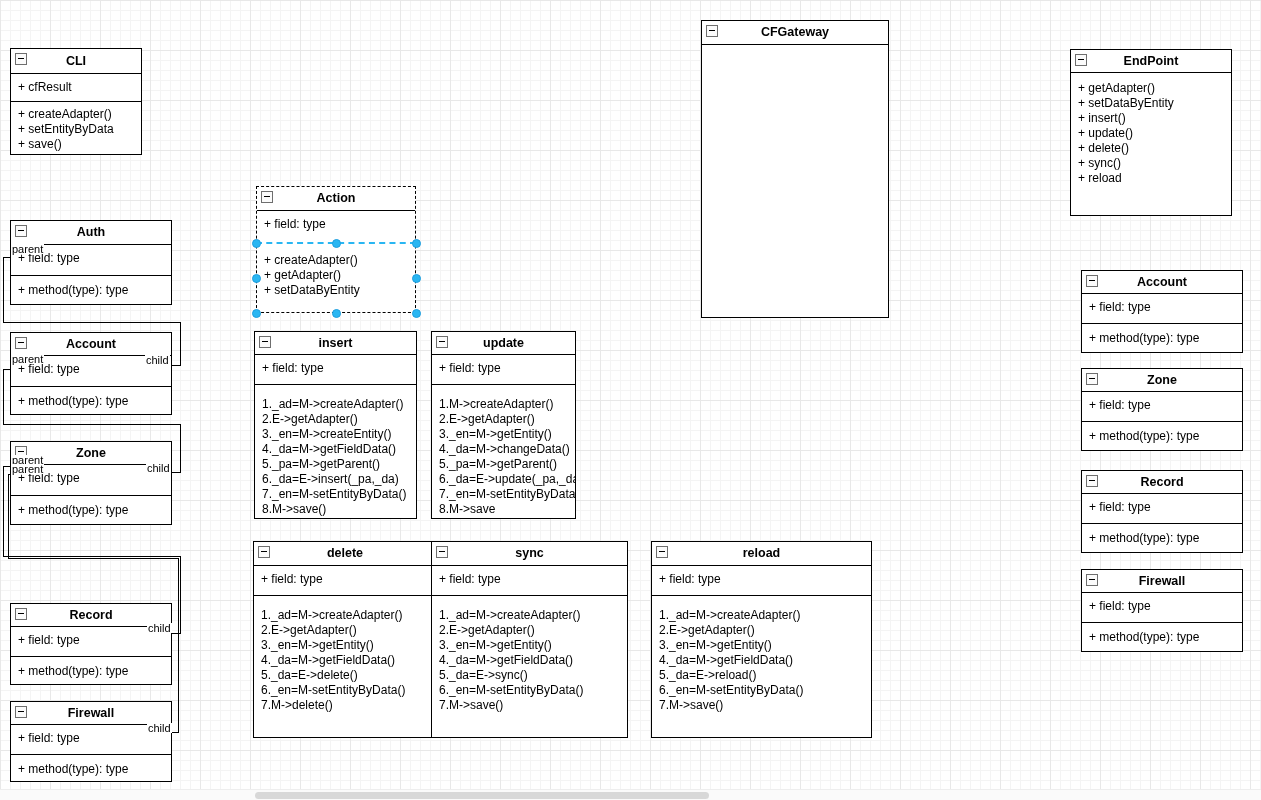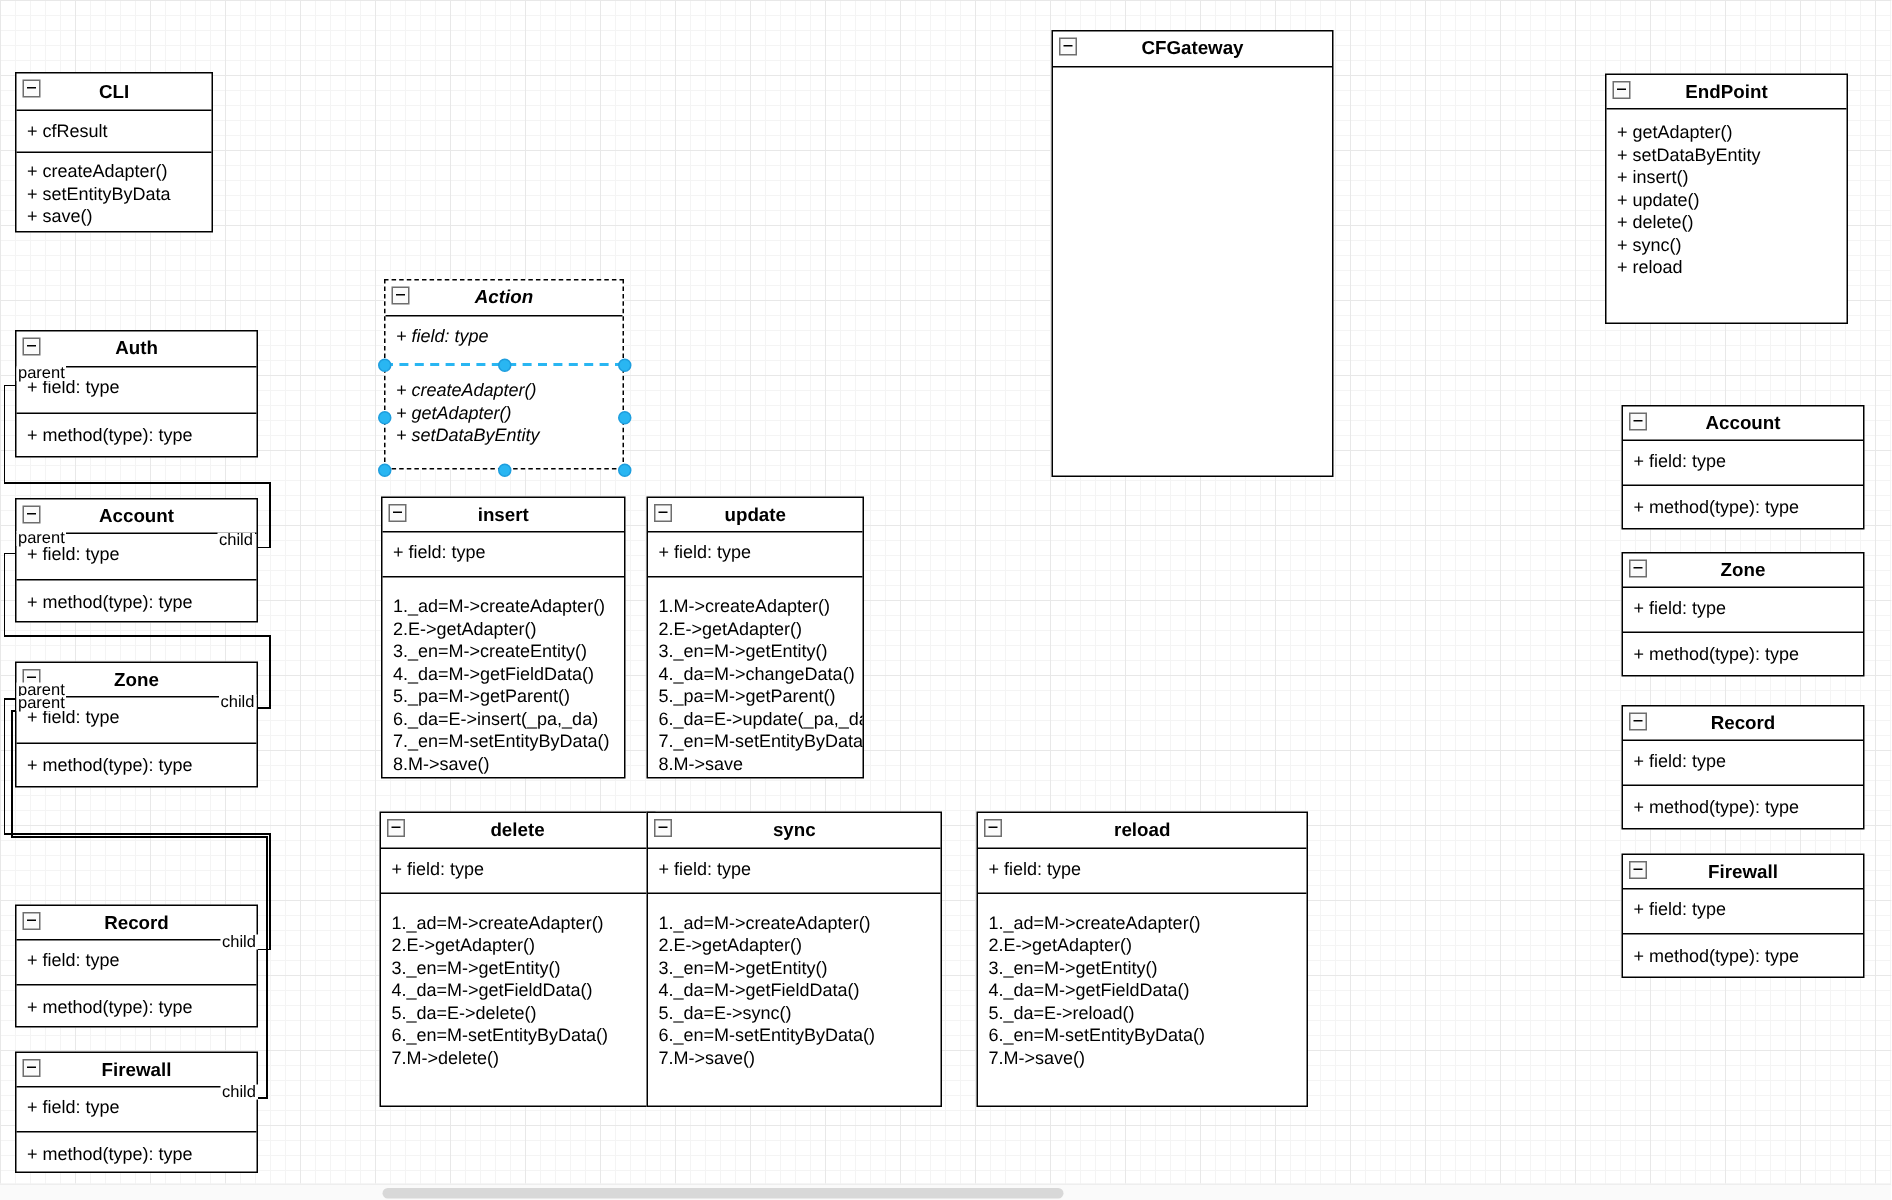--- a/index.html
+++ b/index.html
@@ -14,21 +14,21 @@
       linear-gradient(90deg, #f4f4f4 1px, transparent 1px);
     background-size:50px 50px, 50px 50px, 10px 10px, 10px 10px;
   }
   .connectors { position:absolute; left:0; top:0; z-index:0; }
   .connectors path { fill:none; stroke:#000; stroke-width:1; shape-rendering:crispEdges; }
 
   .uml-box {
     position:absolute; z-index:1; box-sizing:border-box;
     background:#fff; border:1px solid #000;
   }
-  .uml-box.dashed { border-style:dashed;font-style:italic; }
+  .uml-box.dashed { border-style:dashed; }
   .uml-title {
     position:relative; border-bottom:1px solid #000; box-sizing:border-box;
     font-weight:bold; font-size:12.5px; text-align:center;
   }
   .collapse {
     position:absolute; left:4px; top:4px; width:12px; height:12px;
     border:1px solid #6e6e6e; background:#fbfbfb; box-sizing:border-box;
   }
   .collapse::after {
     content:""; position:absolute; left:2px; top:4px; width:6px; height:1px; background:#000;

